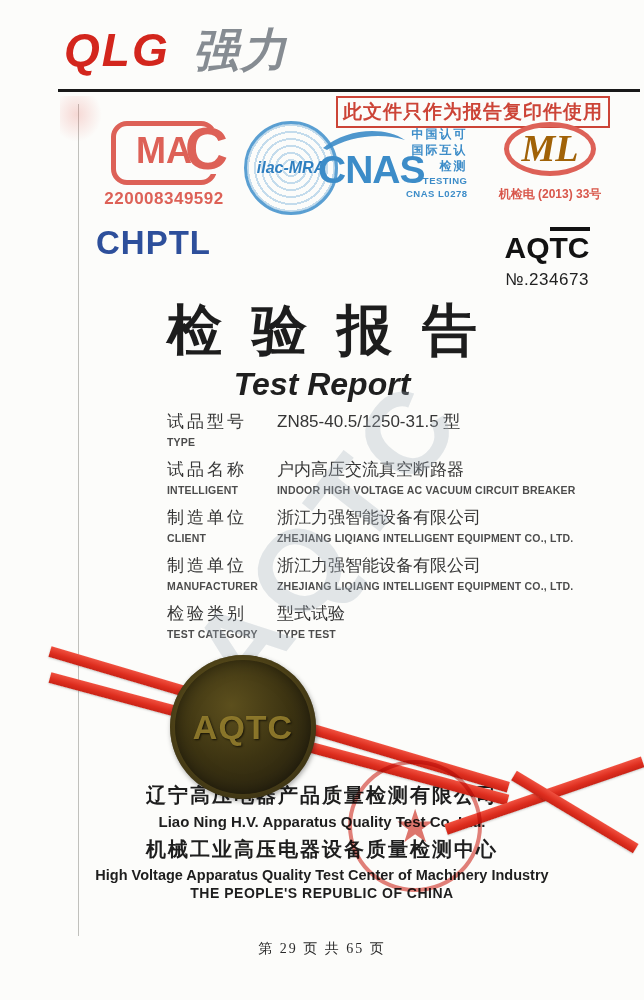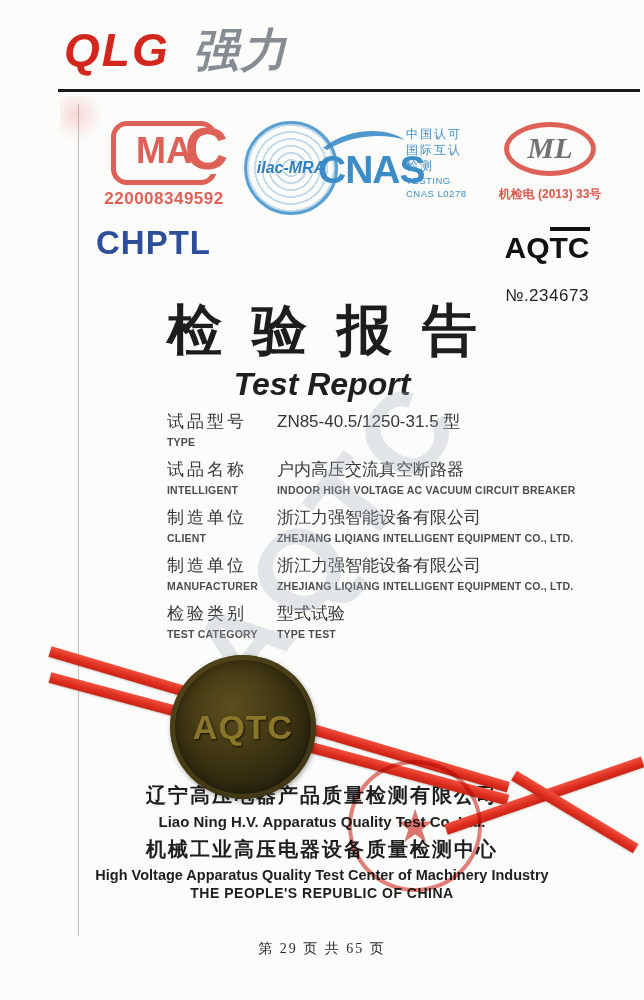--- a/index.html
+++ b/index.html
@@ -31,36 +31,36 @@
   .ilac { position:absolute; left:244px; top:121px; width:88px; height:88px; border-radius:50%;
     border:3px solid #5a9fd2;
     background:repeating-radial-gradient(circle at 50% 50%,
       rgba(90,159,210,0.35) 0 2px, rgba(255,255,255,0) 2px 7px);
     display:flex; align-items:center; justify-content:center; }
   .ilac span { color:#2f7fc0; font-weight:900; font-size:16px; font-style:italic;
                text-shadow:0 0 3px rgba(255,255,255,0.9); }
   .cnas { position:absolute; left:318px; top:126px; width:92px; text-align:center; color:#3c8cc8; }
   .cnas svg { display:block; margin:0 auto; }
   .cnas-text { font-size:39px; font-weight:900; letter-spacing:-1px; line-height:40px; }
-  .cnas-info { position:absolute; left:406px; top:126px; color:#3c8cc8; font-weight:normal;
-               text-align:left; white-space:nowrap; }
+  .cnas-info { position:absolute; left:406px; top:126px; color:#3c8cc8; font-weight:bold;
+               text-align:right; white-space:nowrap; }
   .cnas-info .cn { font-size:12px; letter-spacing:2px; line-height:16px; }
   .cnas-info .en { font-size:9.5px; line-height:13px; letter-spacing:0.5px; }
   .ml { position:absolute; left:498px; top:122px; width:104px; text-align:center; }
   .ml-mark { width:82px; height:44px; margin:0 auto; border:5px solid #dd6157; border-radius:50%;
-             font-size:30px; font-weight:900; font-style:italic; color:#737373;
+             font-size:38px; font-weight:900; font-style:italic; color:#a16207;
              font-family:"Liberation Serif", serif; line-height:42px; }
   .ml-cap { margin-top:10px; font-size:12px; font-weight:bold; color:#d8564a; white-space:nowrap; }
   
   .chptl { position:absolute; left:96px; top:224px; font-size:33px; font-weight:900;
            color:#2d4f9b; letter-spacing:1px; }
   .aqtc { position:absolute; left:492px; top:232px; width:110px; text-align:center; color:#121212; }
   .aqtc-logo { font-size:30px; font-weight:900; letter-spacing:0; line-height:32px; }
   .aqtc-logo .tc { border-top:4px solid #121212; }
-  .report-no { margin-top:22px; font-size:17px; color:#222; letter-spacing:0.5px; }
+  .report-no { margin-top:6px; font-size:17px; color:#222; letter-spacing:0.5px; }
   
   .title-cn { position:absolute; left:0; right:0; top:294px; text-align:center; font-size:55px;
               font-weight:900; letter-spacing:30px; text-indent:30px; color:#1d1d1d; }
   .title-en { position:absolute; left:0; right:0; top:366px; text-align:center; font-size:32px;
               font-weight:bold; color:#1f1f1f;font-style:italic; }
   
   .fields { position:absolute; left:167px; top:410px; width:450px; }
   .field { margin-bottom:10px; }
   .frow { display:flex; align-items:baseline; }
   .flabel { flex:0 0 110px; }
@@ -109,20 +109,21 @@
 
 <div class="page">
 
   <div class="logo">
     <span class="en">QLG</span>
     <span class="cn">强力</span>
   </div>
   <div class="header-rule"></div>
   <div class="scan-edge-left"></div>
   <div class="stamp-smudge"></div>
+  <div class="notice">此文件只作为报告复印件使用</div>
 
   <div class="cma">
     <div class="cma-mark">
       <span class="ma">MA</span>
       <span class="cma-mask"></span>
       <span class="cma-c">C</span>
     </div>
     <div class="cma-num">220008349592</div>
   </div>
 

